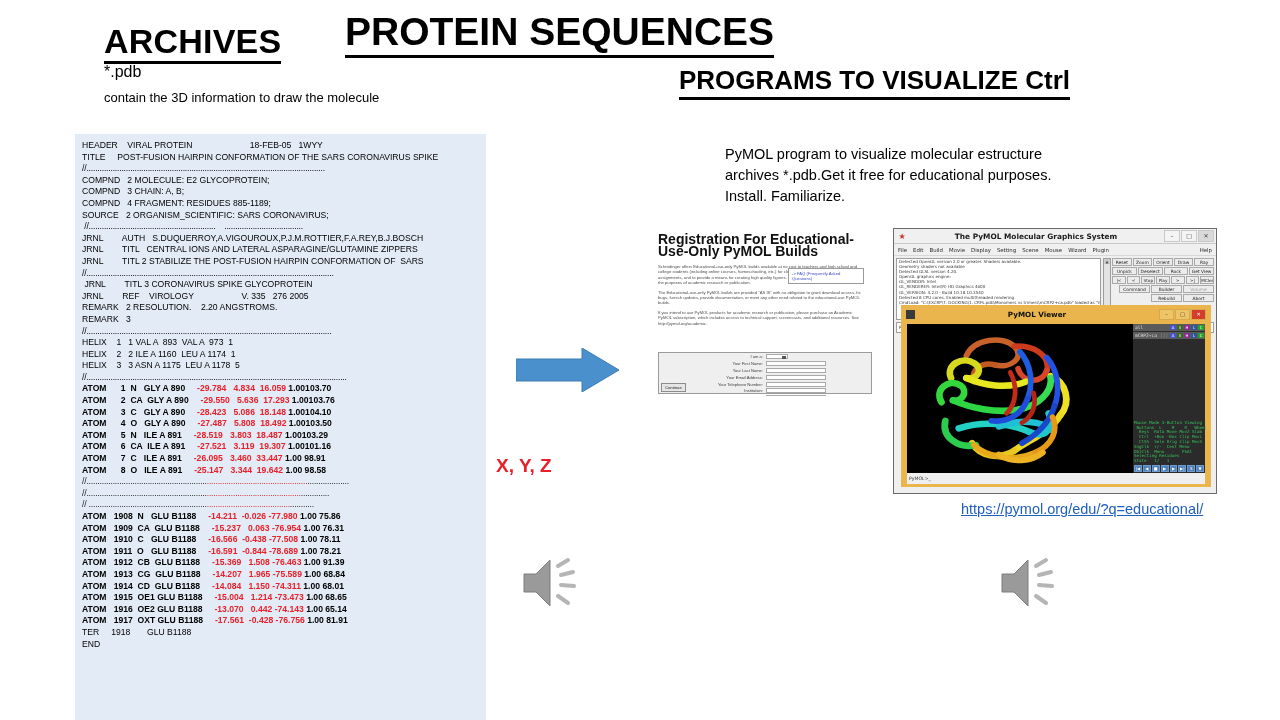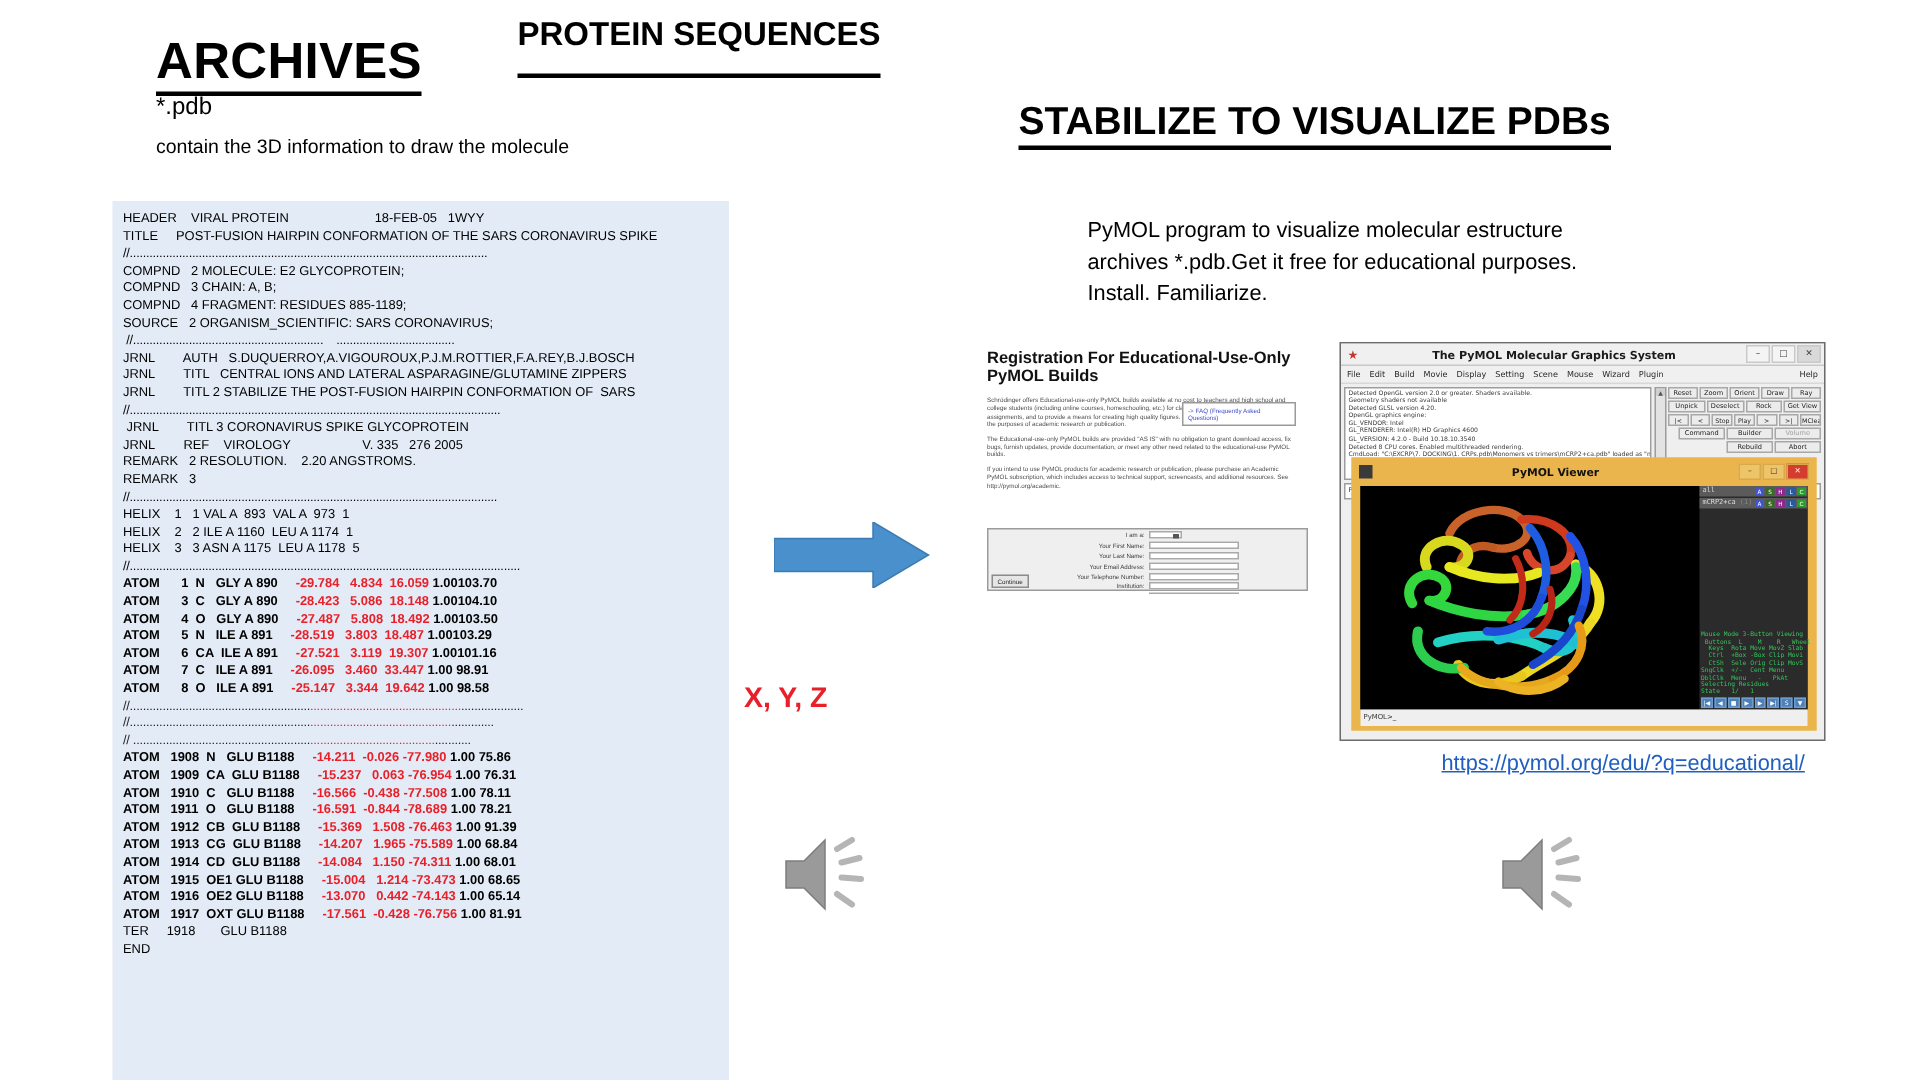--- a/index.html
+++ b/index.html
@@ -21,22 +21,22 @@
   .hdr-pdb{
     position:absolute; left:104px; top:63px;
     font-size:16px; font-weight:normal; line-height:1.1;
   }
   .hdr-sub{
     position:absolute; left:104px; top:90px;
     font-size:13px; line-height:1.2;
   }
   .hdr-protein{
     position:absolute; left:345px; top:11px;
-    font-size:22px; font-weight:bold;
-    border-bottom:3px solid #000; padding-bottom:14px; line-height:1.1;
+    font-size:39px; font-weight:bold;
+    border-bottom:3px solid #000; padding-bottom:1px; line-height:1.1;
   }
   .hdr-programs{
     position:absolute; left:679px; top:66px;
     font-size:26px; font-weight:bold;
     border-bottom:3px solid #000; padding-bottom:2px; line-height:1.1;
   }
 
   
   .pdb-panel{
     position:absolute; left:75px; top:114px;
@@ -82,21 +82,21 @@
 
   
   .reg-shot{
     position:absolute; left:625px; top:226px;
     width:266px; height:170px;
     background:#ffffff; overflow:hidden;
     font-family:"Liberation Sans", sans-serif;
   }
   .reg-title{
     position:absolute; left:33px; top:8px; width:215px;
-    font-size:11px; font-weight:bold; line-height:11.5px; color:#111;
+    font-size:14px; font-weight:bold; line-height:11.5px; color:#111;
   }
   .reg-body{
     position:absolute; left:33px; top:38px; width:205px;
     font-size:4.2px; line-height:5.4px; color:#4c4c4c; text-align:left;
   }
   .reg-body p{margin:0 0 4px 0;}
   .reg-faq{
     position:absolute; left:163px; top:42px; width:76px; height:16px;
     border:1px solid #9a9a9a; background:#fff;
     font-size:4.2px; line-height:5.2px; color:#3b4bc8; padding:2px 3px;
@@ -233,21 +233,21 @@
   .spk1{left:518px; top:552px;}
   .spk2{left:996px; top:552px;}
 </style>
 </head>
 <body>
 
 <div class="hdr-archives">ARCHIVES</div>
 <div class="hdr-pdb">*.pdb</div>
 <div class="hdr-sub">contain the 3D information to draw the molecule</div>
 <div class="hdr-protein">PROTEIN SEQUENCES</div>
-<div class="hdr-programs">STABILIZE TO VISUALIZE PDBs</div>
+<div class="hdr-programs">PROGRAMS TO VISUALIZE Ctrl</div>
 
 <div class="pdb-panel" id="pdb-panel">
     <div class="pdb-line">HEADER    VIRAL PROTEIN                        18-FEB-05   1WYY</div>
     <div class="pdb-line">TITLE     POST-FUSION HAIRPIN CONFORMATION OF THE SARS CORONAVIRUS SPIKE</div>
     <div class="pdb-line sep">//.............................................................................................................</div>
     <div class="pdb-line">COMPND   2 MOLECULE: E2 GLYCOPROTEIN;</div>
     <div class="pdb-line">COMPND   3 CHAIN: A, B;</div>
     <div class="pdb-line">COMPND   4 FRAGMENT: RESIDUES 885-1189;</div>
     <div class="pdb-line">SOURCE   2 ORGANISM_SCIENTIFIC: SARS CORONAVIRUS;</div>
     <div class="pdb-line sep"> //..........................................................    ....................................</div>
@@ -258,20 +258,21 @@
     <div class="pdb-line"> JRNL        TITL 3 CORONAVIRUS SPIKE GLYCOPROTEIN</div>
     <div class="pdb-line">JRNL        REF    VIROLOGY                    V. 335   276 2005</div>
     <div class="pdb-line">REMARK   2 RESOLUTION.    2.20 ANGSTROMS.</div>
     <div class="pdb-line">REMARK   3</div>
     <div class="pdb-line sep">//................................................................................................................</div>
     <div class="pdb-line">HELIX    1   1 VAL A  893  VAL A  973  1</div>
     <div class="pdb-line">HELIX    2   2 ILE A 1160  LEU A 1174  1</div>
     <div class="pdb-line">HELIX    3   3 ASN A 1175  LEU A 1178  5</div>
     <div class="pdb-line sep">//.......................................................................................................................</div>
     <div class="pdb-line"><span class="atomtxt">ATOM      1  N   GLY A 890   </span><span class="coord">  -29.784   4.834  16.059</span><span class="atomtxt"> 1.00103.70</span></div>
+    <div class="pdb-line"><span class="atomtxt">ATOM      2  CA  GLY A 890   </span><span class="coord">  -29.550   5.636  17.293</span><span class="atomtxt"> 1.00103.76</span></div>
     <div class="pdb-line"><span class="atomtxt">ATOM      3  C   GLY A 890   </span><span class="coord">  -28.423   5.086  18.148</span><span class="atomtxt"> 1.00104.10</span></div>
     <div class="pdb-line"><span class="atomtxt">ATOM      4  O   GLY A 890   </span><span class="coord">  -27.487   5.808  18.492</span><span class="atomtxt"> 1.00103.50</span></div>
     <div class="pdb-line"><span class="atomtxt">ATOM      5  N   ILE A 891   </span><span class="coord">  -28.519   3.803  18.487</span><span class="atomtxt"> 1.00103.29</span></div>
     <div class="pdb-line"><span class="atomtxt">ATOM      6  CA  ILE A 891   </span><span class="coord">  -27.521   3.119  19.307</span><span class="atomtxt"> 1.00101.16</span></div>
     <div class="pdb-line"><span class="atomtxt">ATOM      7  C   ILE A 891   </span><span class="coord">  -26.095   3.460  33.447</span><span class="atomtxt"> 1.00 98.91</span></div>
     <div class="pdb-line"><span class="atomtxt">ATOM      8  O   ILE A 891   </span><span class="coord">  -25.147   3.344  19.642</span><span class="atomtxt"> 1.00 98.58</span></div>
     <div class="pdb-line sep"><span class="dots-b">//.......................................................</span><span class="dots-r">..............................................</span><span class="dots-b">...................</span></div>
     <div class="pdb-line sep"><span class="dots-b">//.......................................................</span><span class="dots-r">...........................................</span><span class="dots-b">.............</span></div>
     <div class="pdb-line sep"><span class="dots-b">// ......................................................</span><span class="dots-r">......................................</span><span class="dots-b">...........</span></div>
     <div class="pdb-line"><span class="atomtxt">ATOM   1908  N   GLU B1188   </span><span class="coord">  -14.211  -0.026 -77.980</span><span class="atomtxt"> 1.00 75.86</span></div>

